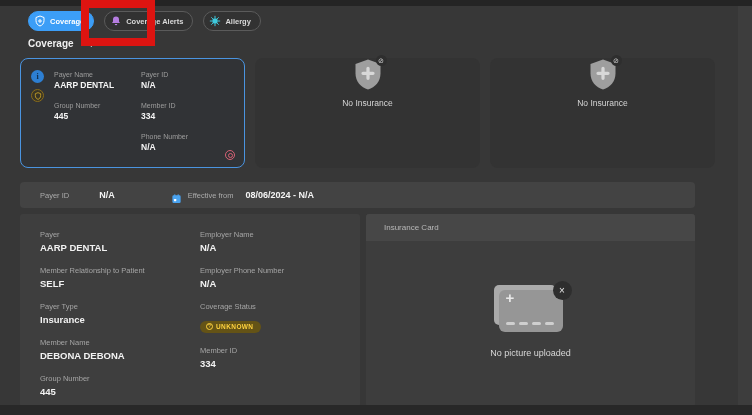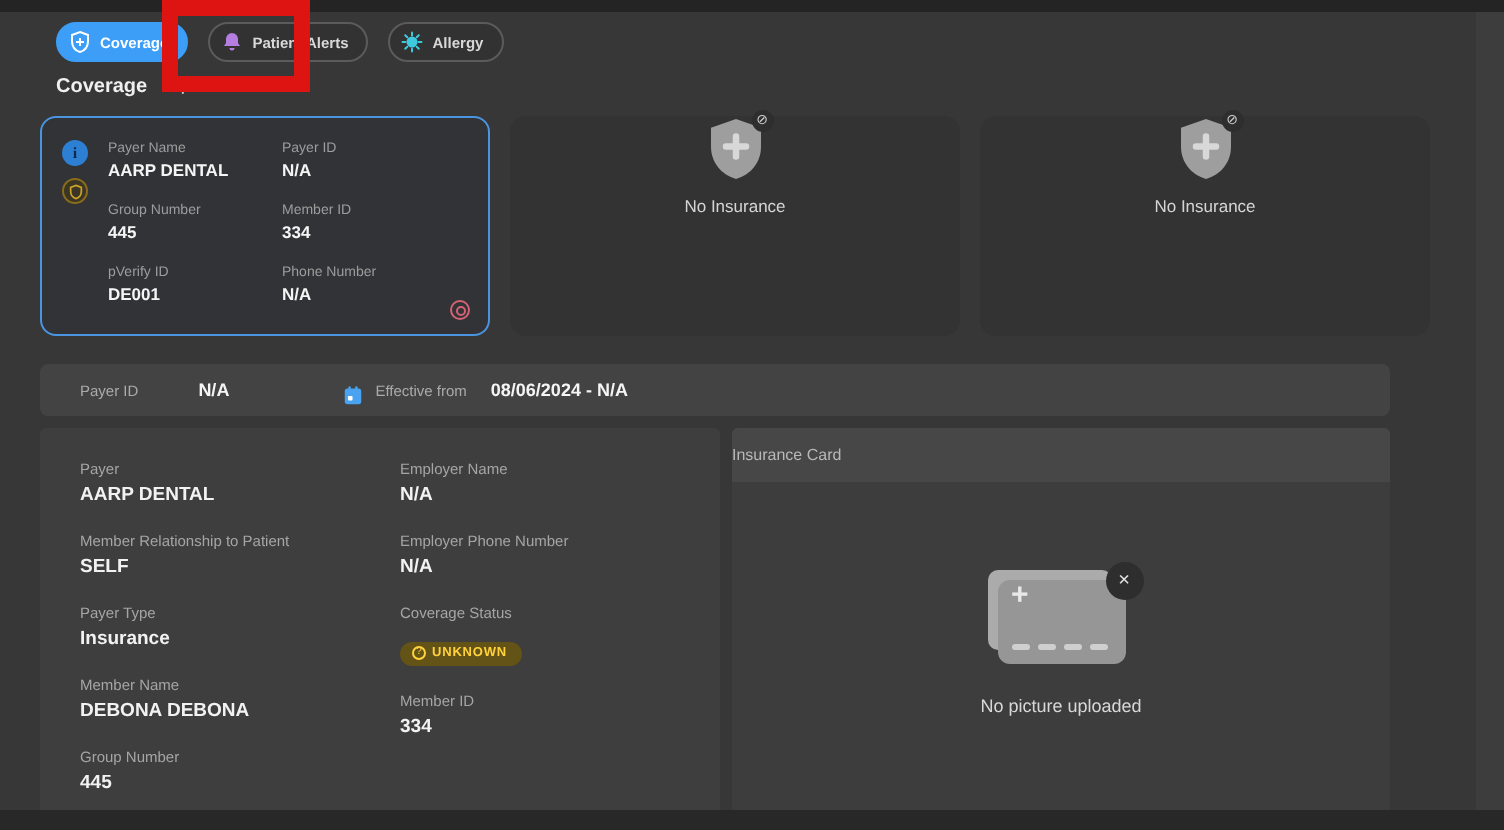--- a/index.html
+++ b/index.html
@@ -99,21 +99,21 @@
   .status-badge .bic { width:7px; height:7px; border:1px solid #ffd23e; border-radius:50%;
     display:flex; align-items:center; justify-content:center; font-size:5px; color:#ffd23e; line-height:5px; }
   .status-badge .btx { font-size:6.5px; font-weight:bold; color:#ffd23e; letter-spacing:.4px; }
 
   .panel-right {
     position:absolute; left:366px; top:214px; width:329px; height:193px;
     background:#3d3d3d; border-radius:3px;
   }
   .panel-right .phead {
     height:27px; background:#474747; border-radius:3px 3px 0 0;
-    font-size:8px; color:#b8b8b8; line-height:27px; 
+    font-size:8px; color:#b8b8b8; line-height:27px; padding-left:18px;
   }
   .upload-zone { position:absolute; left:0; top:27px; width:329px; height:166px;
     display:flex; flex-direction:column; align-items:center; justify-content:center; cursor:pointer; }
   .cardph { position:relative; width:64px; height:42px; margin-bottom:16px; }
   .cardph .back { position:absolute; left:-5px; top:-5px; width:62px; height:40px; background:#ababab; border-radius:5px; }
   .cardph .front { position:absolute; left:0; top:0; width:64px; height:42px; background:#969696; border-radius:6px; }
   .cardph .plus { position:absolute; left:7px; top:-1px; font-size:15px; font-weight:bold; color:#e9e9e9; }
   .cardph .dashes { position:absolute; left:7px; bottom:7px; display:flex; gap:4px; }
   .cardph .dashes i { width:9px; height:3px; background:#cfcfcf; border-radius:2px; }
   .cardph .xbadge {
@@ -139,21 +139,21 @@
     </span>
     <span>Coverage</span>
   </div>
   <div class="pill">
     <span class="picon">
       <svg width="12" height="12" viewBox="0 0 24 24">
           <path d="M12 3a6 6 0 0 0-6 6v4l-2 3h16l-2-3V9a6 6 0 0 0-6-6z" fill="#b57de0"></path>
           <path d="M9.5 18a2.5 2.5 0 0 0 5 0z" fill="#b57de0"></path>
         </svg>
     </span>
-    <span>Patient Alerts</span>
+    <span>Coverage Alerts</span>
   </div>
   <div class="pill">
     <span class="picon">
       <svg width="12" height="12" viewBox="0 0 24 24">
           <circle cx="12" cy="12" r="5.5" fill="#3ec9dd"></circle>
           <g stroke="#3ec9dd" stroke-width="2" stroke-linecap="round">
             <path d="M12 2.5 v3"></path>
             <path d="M12 18.5 v3"></path>
             <path d="M2.5 12 h3"></path>
             <path d="M18.5 12 h3"></path>
@@ -196,24 +196,20 @@
       <div class="vl">N/A</div>
     </div>
     <div class="cfield pos-c">
       <div class="lb">Group Number</div>
       <div class="vl">445</div>
     </div>
     <div class="cfield pos-d">
       <div class="lb">Member ID</div>
       <div class="vl">334</div>
     </div>
-    <div class="cfield pos-e">
-      <div class="lb">pVerify ID</div>
-      <div class="vl">DE001</div>
-    </div>
     <div class="cfield pos-f">
       <div class="lb">Phone Number</div>
       <div class="vl">N/A</div>
     </div>
 
     <span class="void-ic"></span>
   </div>
 
   <div class="ccard empty">
     <div class="shield-wrap">

